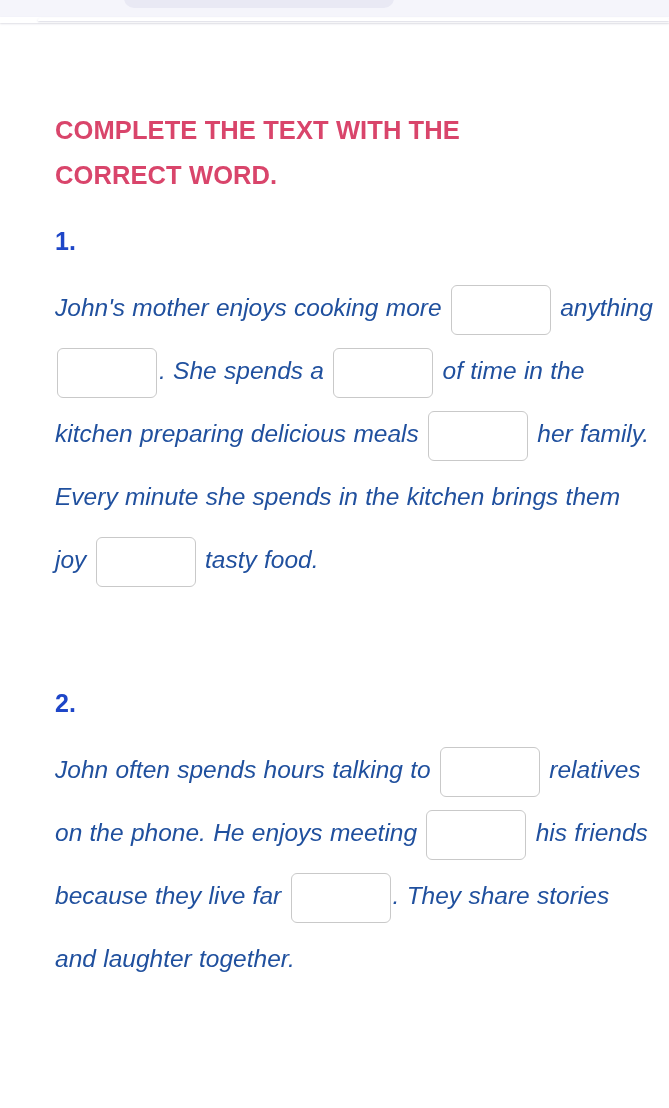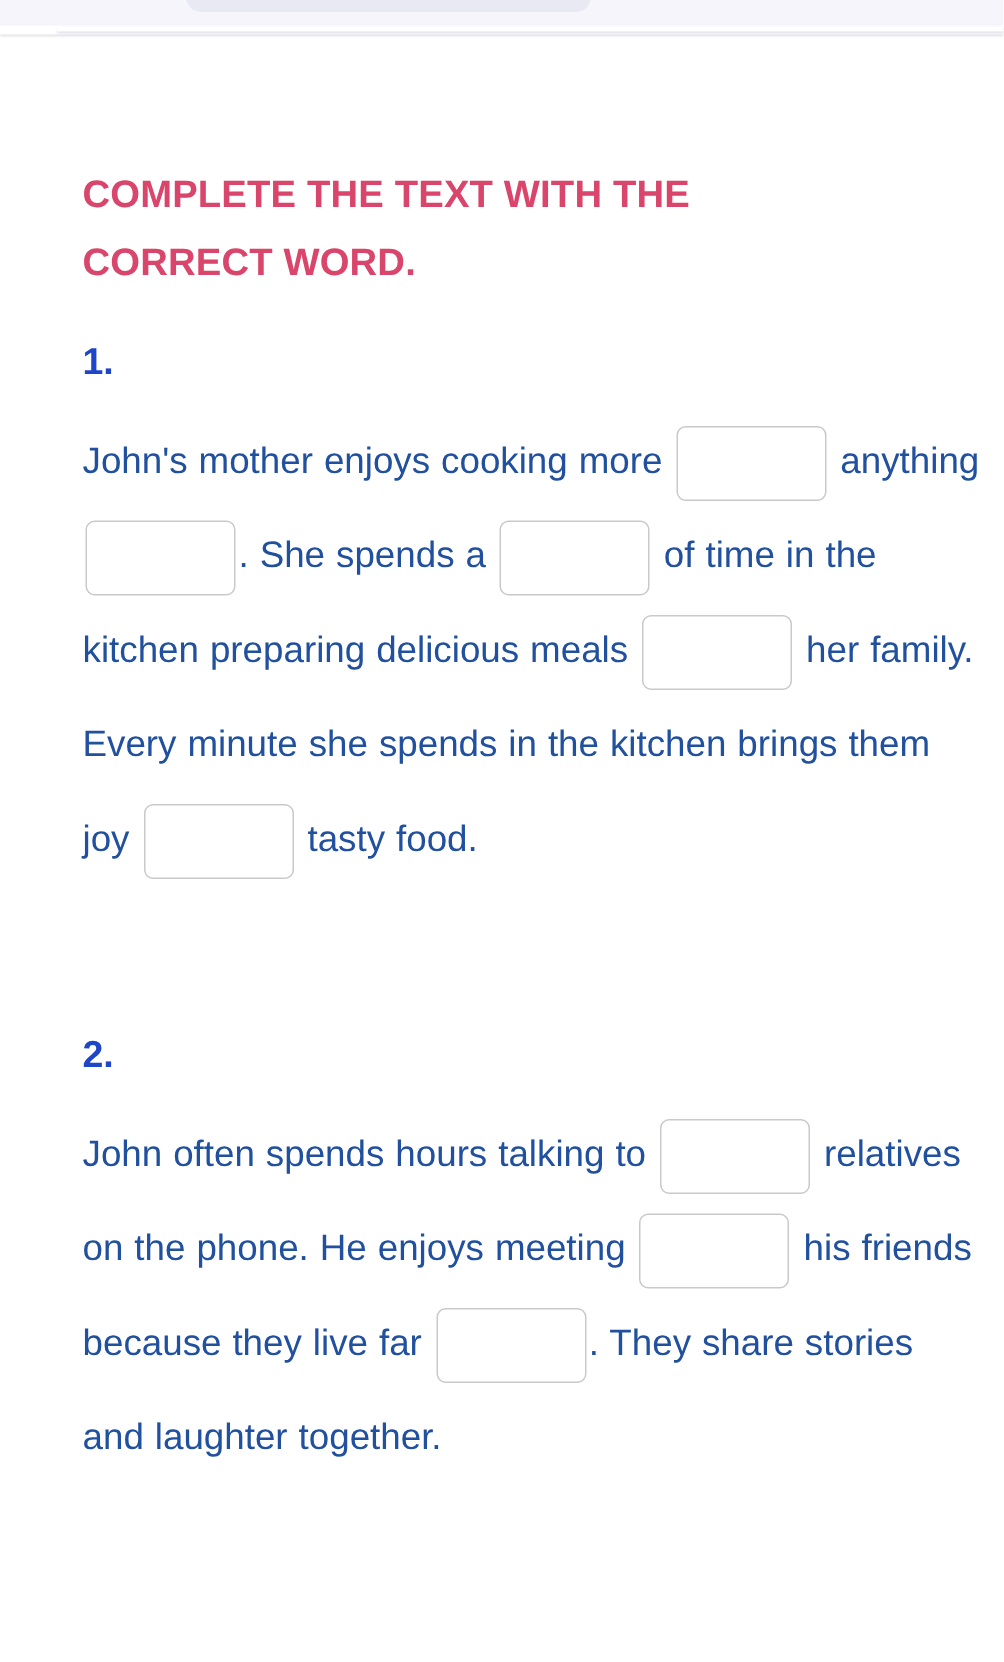--- a/index.html
+++ b/index.html
@@ -98,20 +98,21 @@
   .q-body {
     color: #20509e;
     font-size: 24.5px;
     line-height: 63px;
     max-width: 600px;
     word-spacing: 0.5px;
   }
 
   .q-body .seg {
     white-space: pre-wrap;
+    font-style: italic;
   }
 
   .blank {
     display: inline-block;
     vertical-align: middle;
     width: 100px;
     height: 50px;
     background: #ffffff;
     border: 1px solid #c9c9c9;
     border-radius: 6px;

